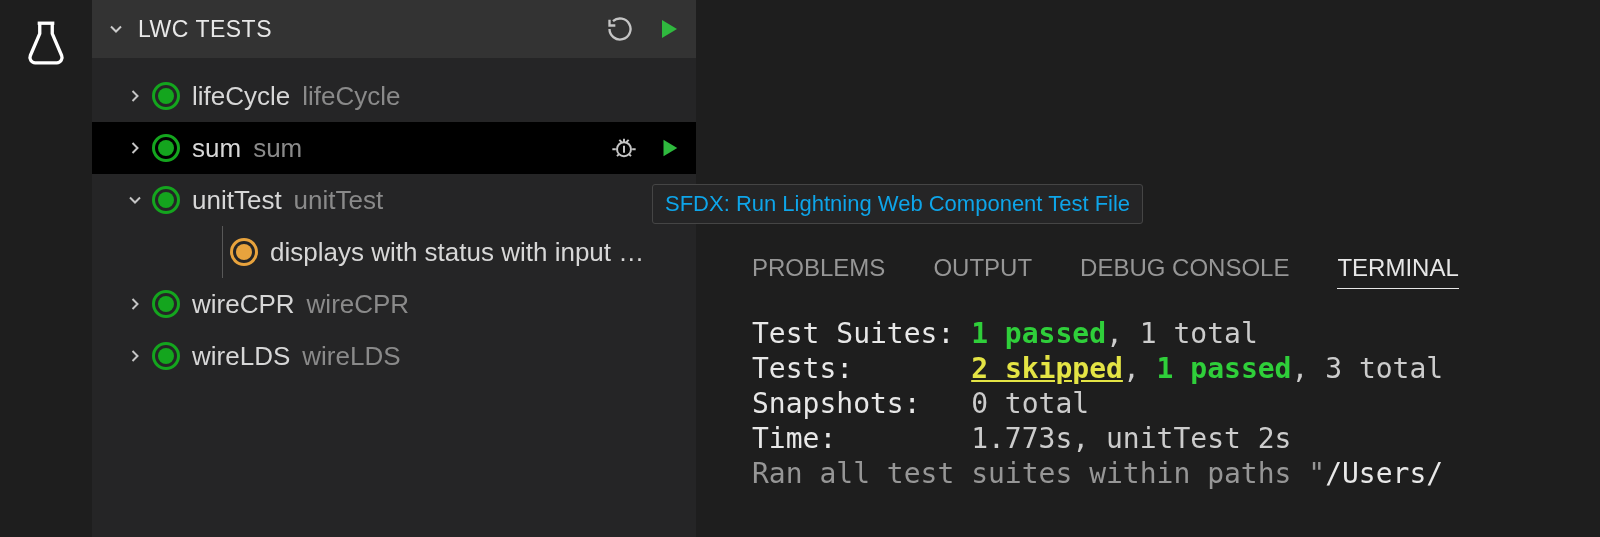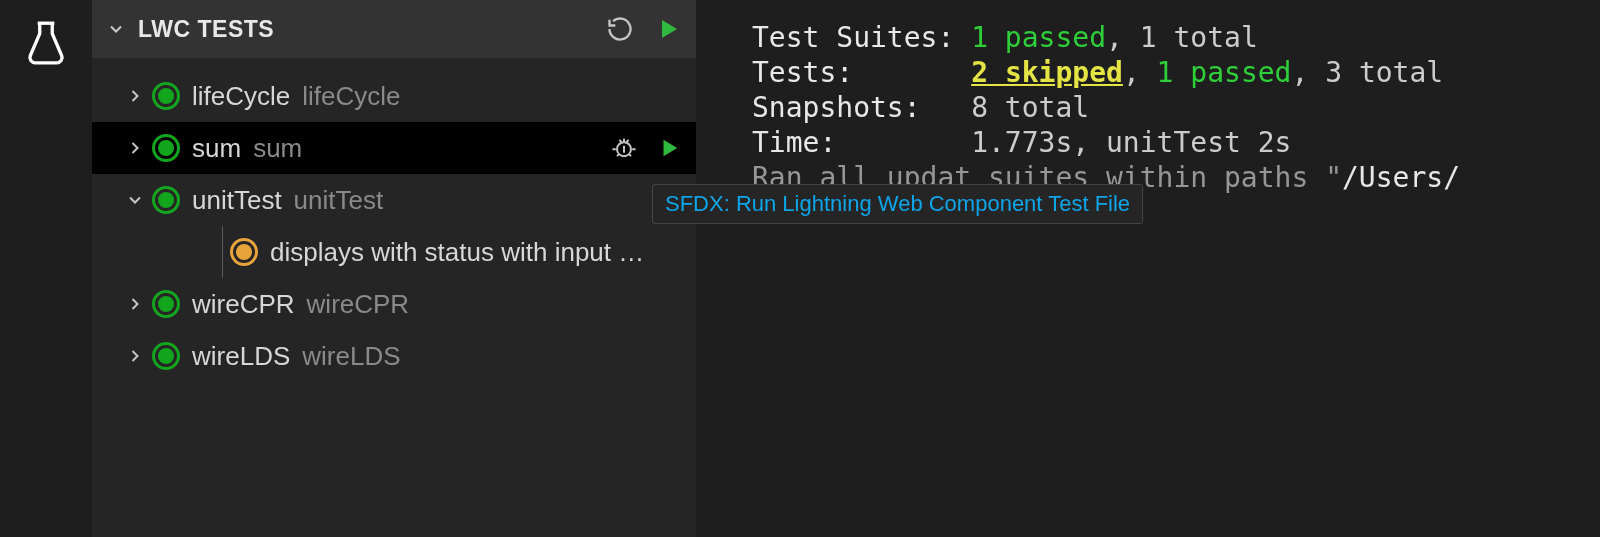--- a/index.html
+++ b/index.html
@@ -39,21 +39,21 @@
       background: #333333;
     }
     .section-header .chevron {
       width: 28px;
       display: flex;
       justify-content: center;
       color: #cccccc;
     }
     .section-title {
       font-size: 23px;
-      font-weight: 700;
+      font-weight: 400;
       letter-spacing: 0.5px;
       margin-left: 8px;
       color: #e8e8e8;
     }
     .header-actions {
       margin-left: auto;
       display: flex;
       gap: 22px;
       align-items: center;
     }
@@ -173,21 +173,21 @@
     .terminal {
       padding: 20px 56px 8px 56px;
       font-family: "SF Mono", Menlo, Monaco, Consolas, monospace;
       font-size: 28px;
       line-height: 1.25;
       white-space: pre;
       color: #cccccc;
       overflow: hidden;
     }
     .term-bold { font-weight: 400; color: #e8e8e8; }
-    .term-green { color: #2fcf3a; font-weight: 400; }
+    .term-green { color: #2fcf3a; font-weight: 700; }
     .term-yellow { color: #e4e445; font-weight: 700; text-decoration: underline; }
     .term-gray { color: #969696; }
     svg { display: block; }
   </style>
 </head>
 <body>
 
 <div class="activity-bar">
   <div class="activity-icon">
     <svg viewBox="0 0 24 24" fill="none" stroke="currentColor" stroke-width="1.6">
@@ -287,18 +287,24 @@
         </span>
         <span class="status-icon green"></span>
         <span class="tree-label">wireLDS</span>
         <span class="tree-sub">wireLDS</span>
       </div>
     </div>
 </div>
 
 <div class="main">
   <div class="tooltip">SFDX: Run Lightning Web Component Test File</div>
+  <div class="panel-tabs" id="panel-tabs">
+      <div class="panel-tab">PROBLEMS</div>
+      <div class="panel-tab">OUTPUT</div>
+      <div class="panel-tab">DEBUG CONSOLE</div>
+      <div class="panel-tab active">TERMINAL</div>
+    </div>
   <div class="terminal"><span class="term-bold">Test Suites:</span> <span class="term-green">1 passed</span><span>, 1 total</span>
 <span class="term-bold">Tests:</span>       <span class="term-yellow">2 skipped</span><span>, </span><span class="term-green">1 passed</span><span>, 3 total</span>
-<span class="term-bold">Snapshots:</span>   <span>8 total</span>
+<span class="term-bold">Snapshots:</span>   <span>0 total</span>
 <span class="term-bold">Time:</span>        <span>1.773s, unitTest 2s</span>
-<span class="term-gray">Ran all updat suites within paths "</span><span class="term-bold">/Users/</span></div>
+<span class="term-gray">Ran all test suites within paths "</span><span class="term-bold">/Users/</span></div>
 </div>
 
 </body></html>

